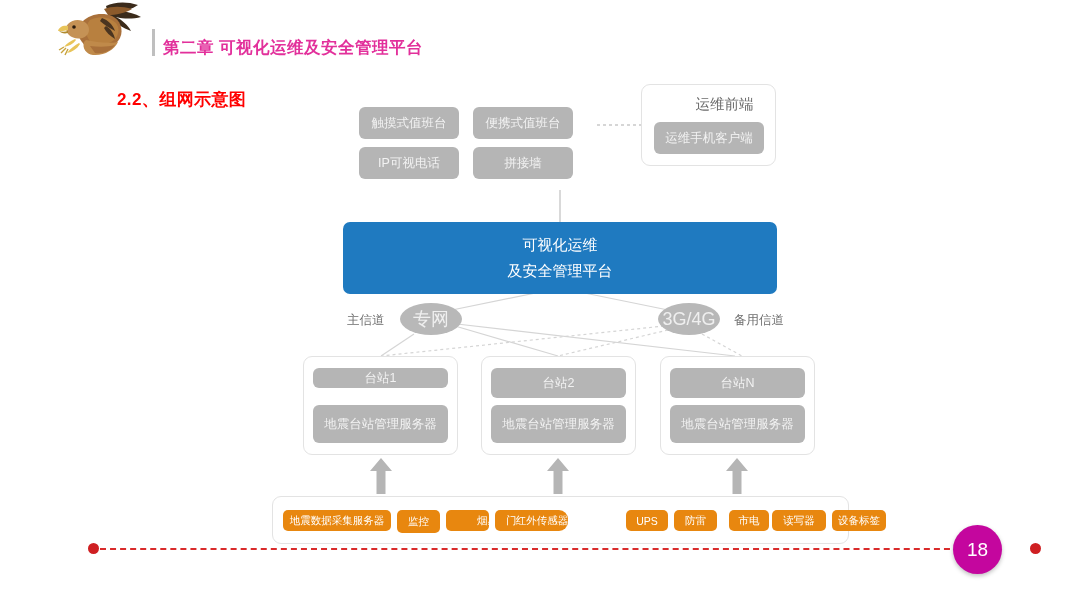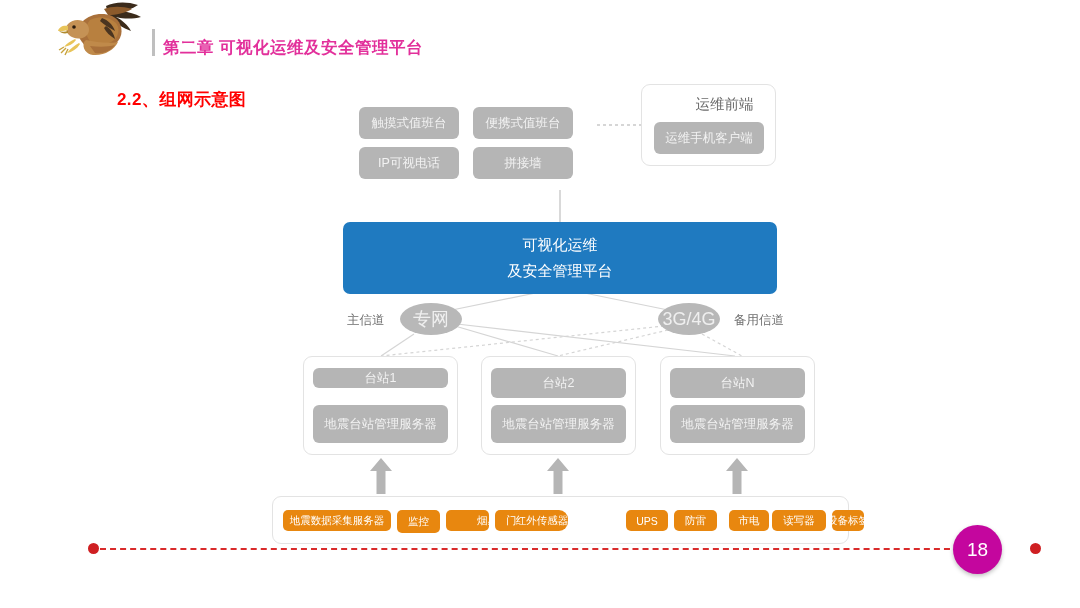--- a/index.html
+++ b/index.html
@@ -183,20 +183,20 @@
 
   <div class="otag" style="left:283px;top:510px;width:108px;height:21px;">地震数据采集服务器</div>
   <div class="otag" style="left:397px;top:510px;width:43px;height:23px;">监控</div>
   <div class="otag" style="left:446px;top:510px;width:43px;height:21px;padding-left:40px;">烟感</div>
   <div class="otag" style="left:495px;top:510px;width:43px;height:21px;">门禁</div>
   <div class="otag" style="left:516px;top:510px;width:52px;height:21px;border-radius:9px;">红外传感器</div>
   <div class="otag" style="left:626px;top:510px;width:42px;height:21px;">UPS</div>
   <div class="otag" style="left:674px;top:510px;width:43px;height:21px;">防雷</div>
   <div class="otag" style="left:723px;top:510px;width:40px;height:21px;margin-left:6px;">市电</div>
   <div class="otag" style="left:772px;top:510px;width:54px;height:21px;">读写器</div>
-  <div class="otag" style="left:832px;top:510px;width:32px;height:21px;">设备标签</div>
+  <div class="otag" style="left:832px;top:510px;width:54px;height:21px;">设备标签</div>
 
   <div class="foot-line"></div>
   <div class="foot-dot-l"></div>
   <div class="foot-dot-r"></div>
   <div class="pagecircle">18</div>
 
 </div>
 
 </body></html>

